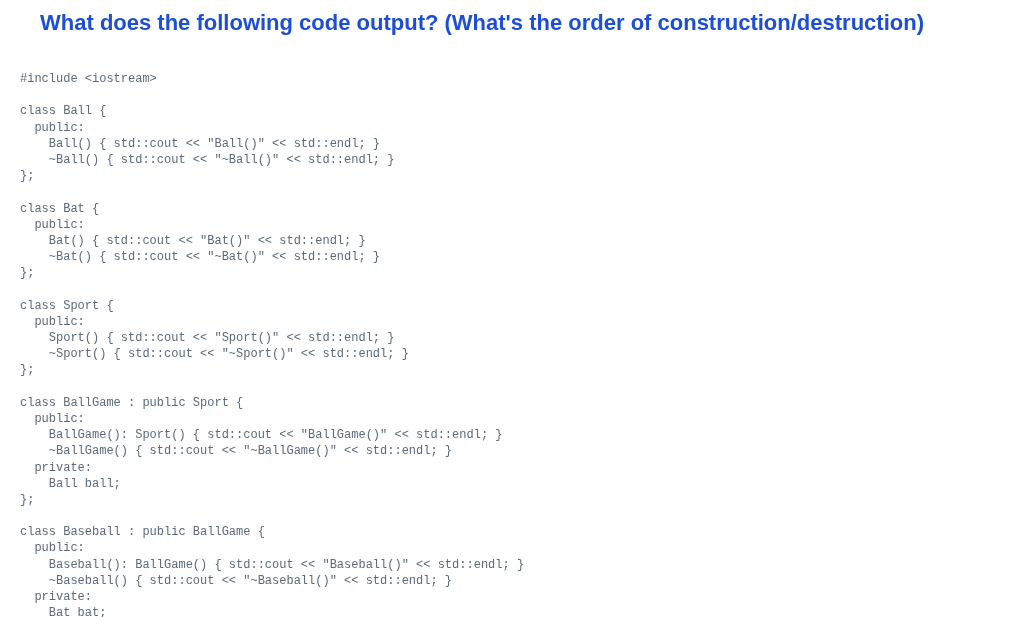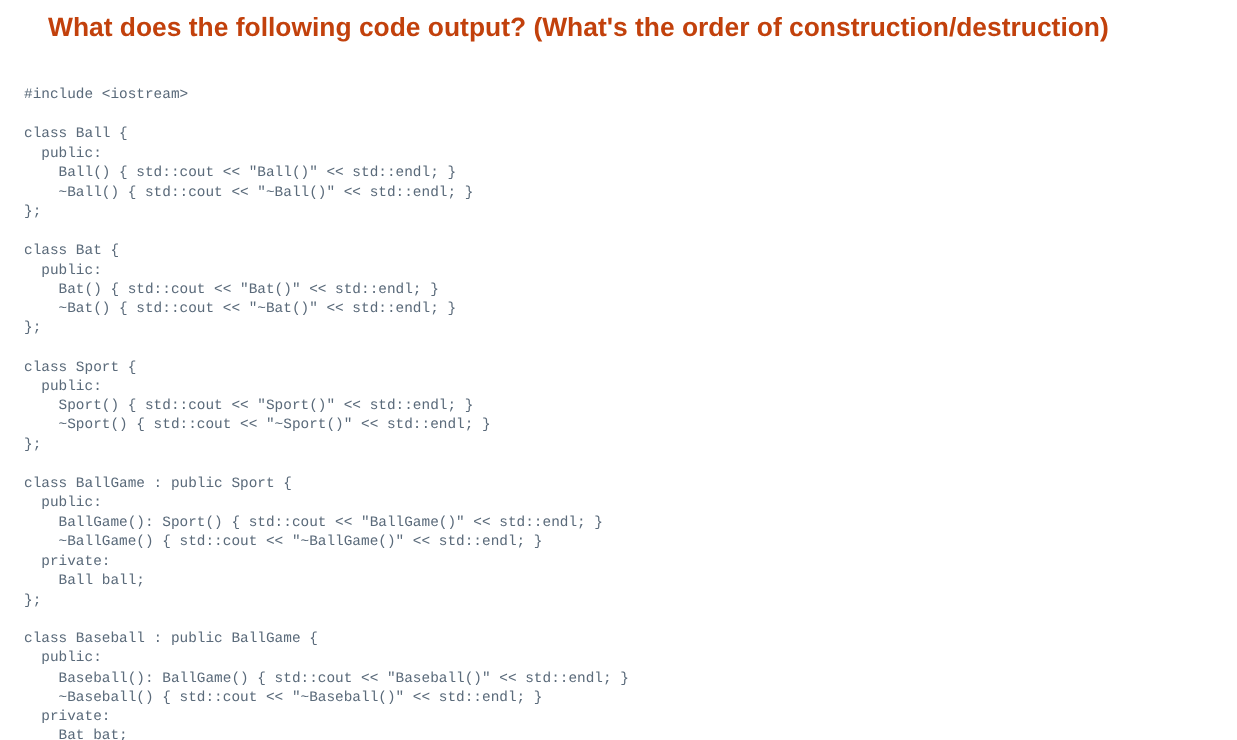--- a/index.html
+++ b/index.html
@@ -9,21 +9,21 @@
     }
     body {
       background: #ffffff;
       font-family: Arial, Helvetica, sans-serif;
       padding: 10px 20px 20px 20px;
       width: 1031px;
     }
     .heading {
       font-size: 22px;
       font-weight: bold;
-      color: #c2410c;
+      color: #1d4ed8;
       margin-bottom: 35px;
       padding-left: 20px;
     }
     .code-block {
       font-family: "Courier New", Courier, monospace;
       font-size: 12px;
       line-height: 1.35;
       color: #5a6a7a;
       white-space: pre;
     }

